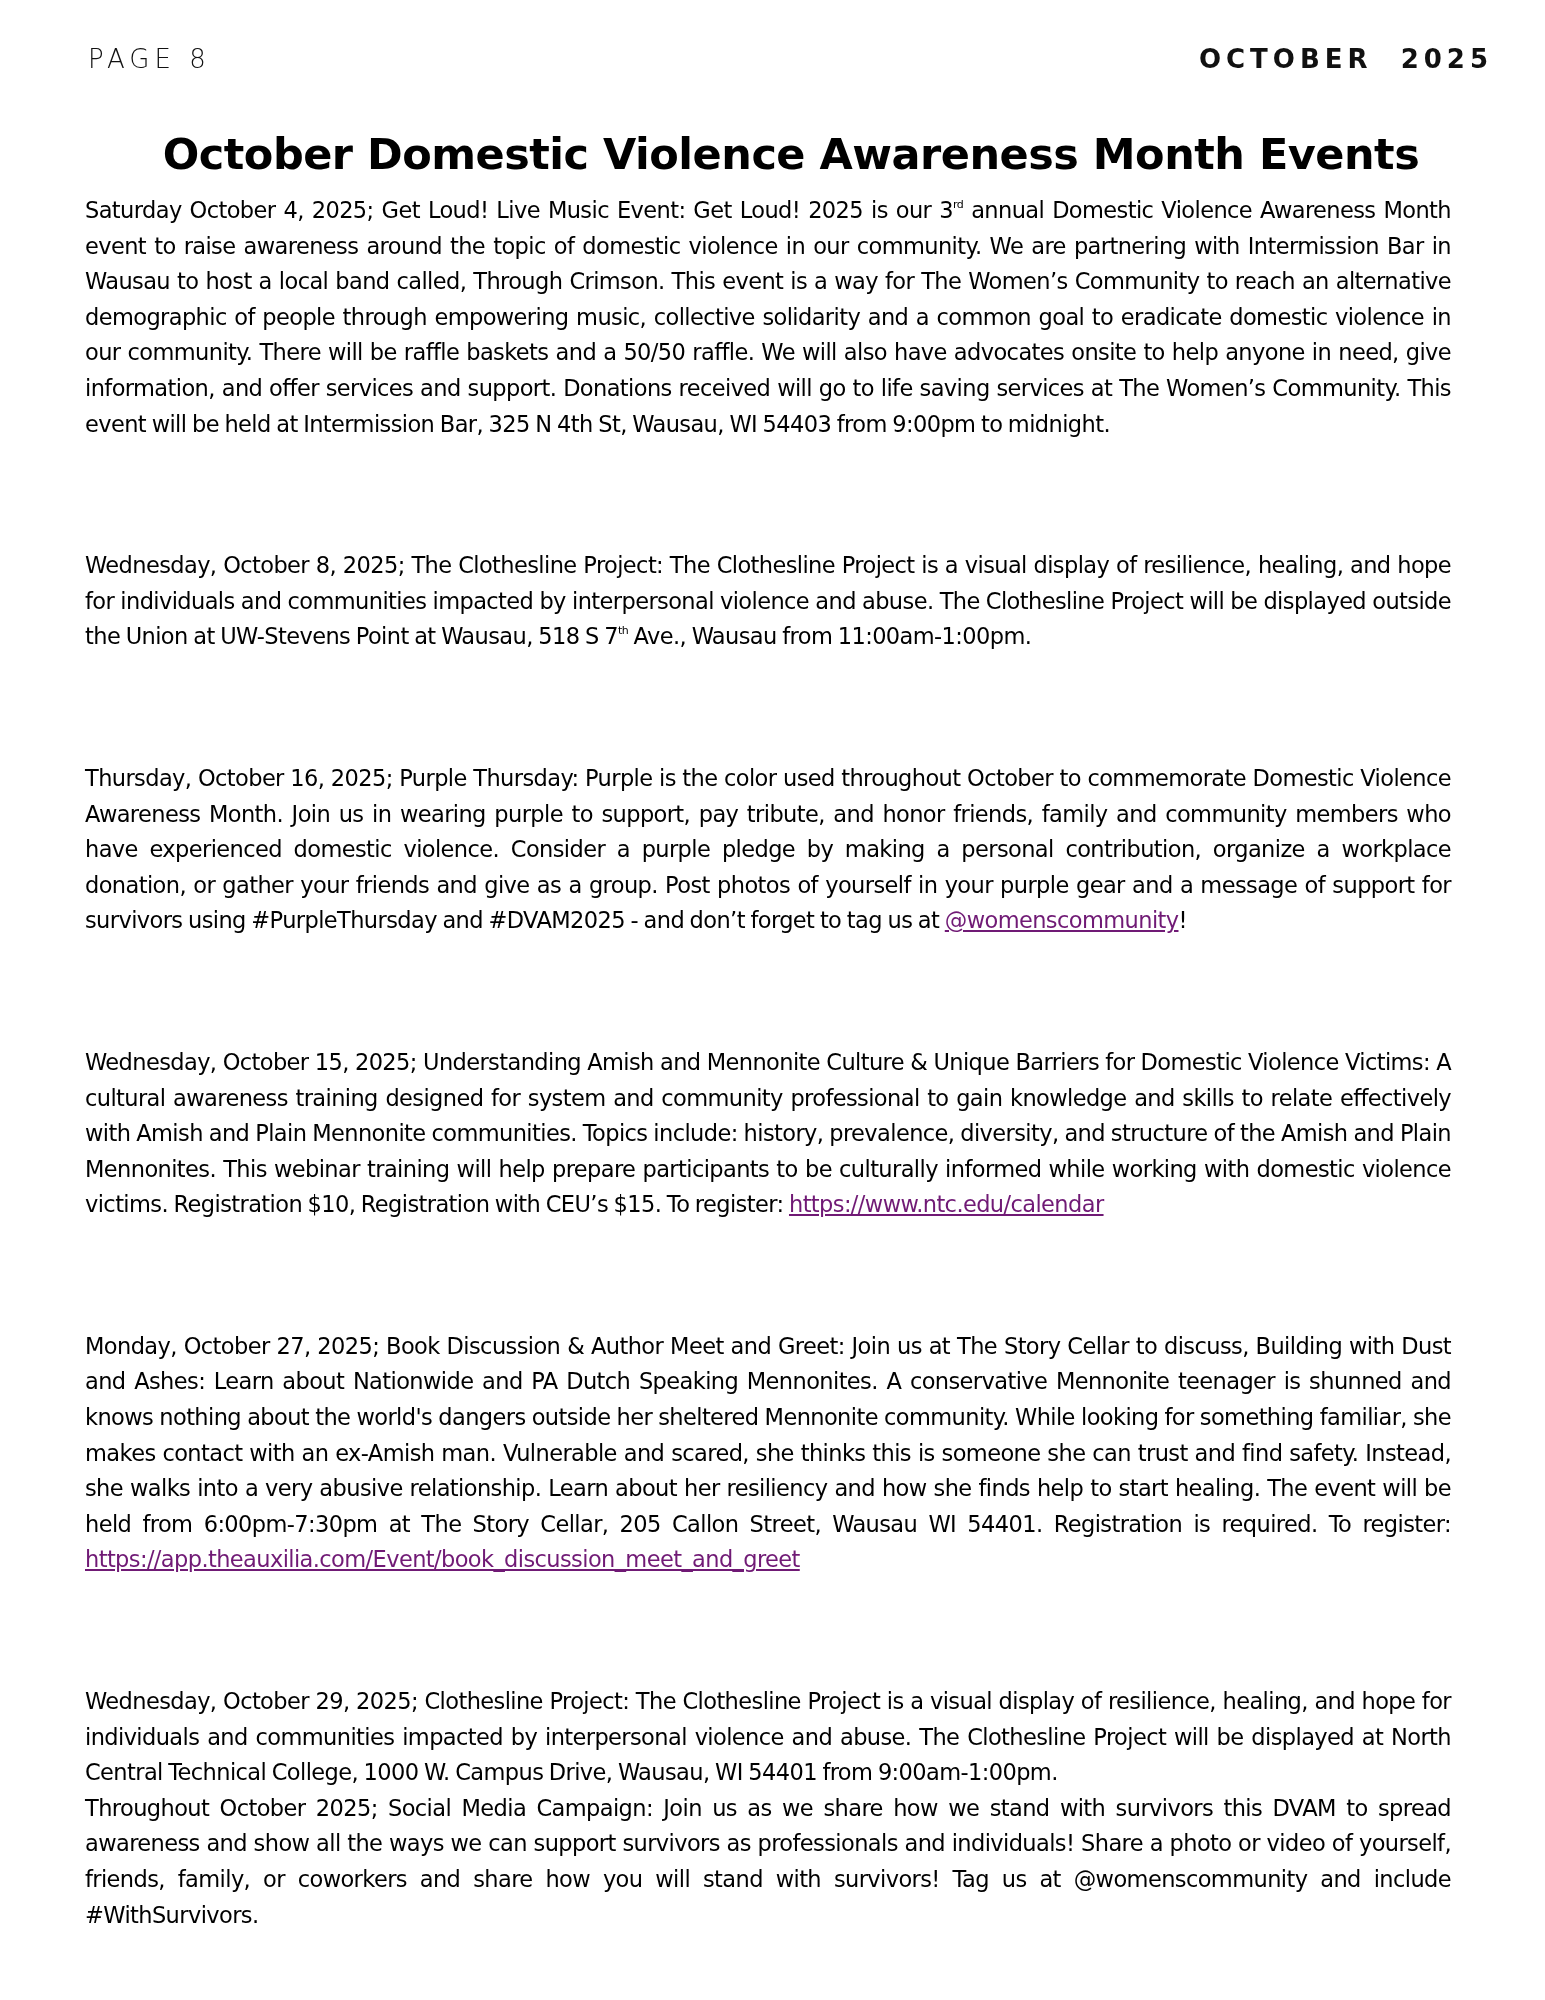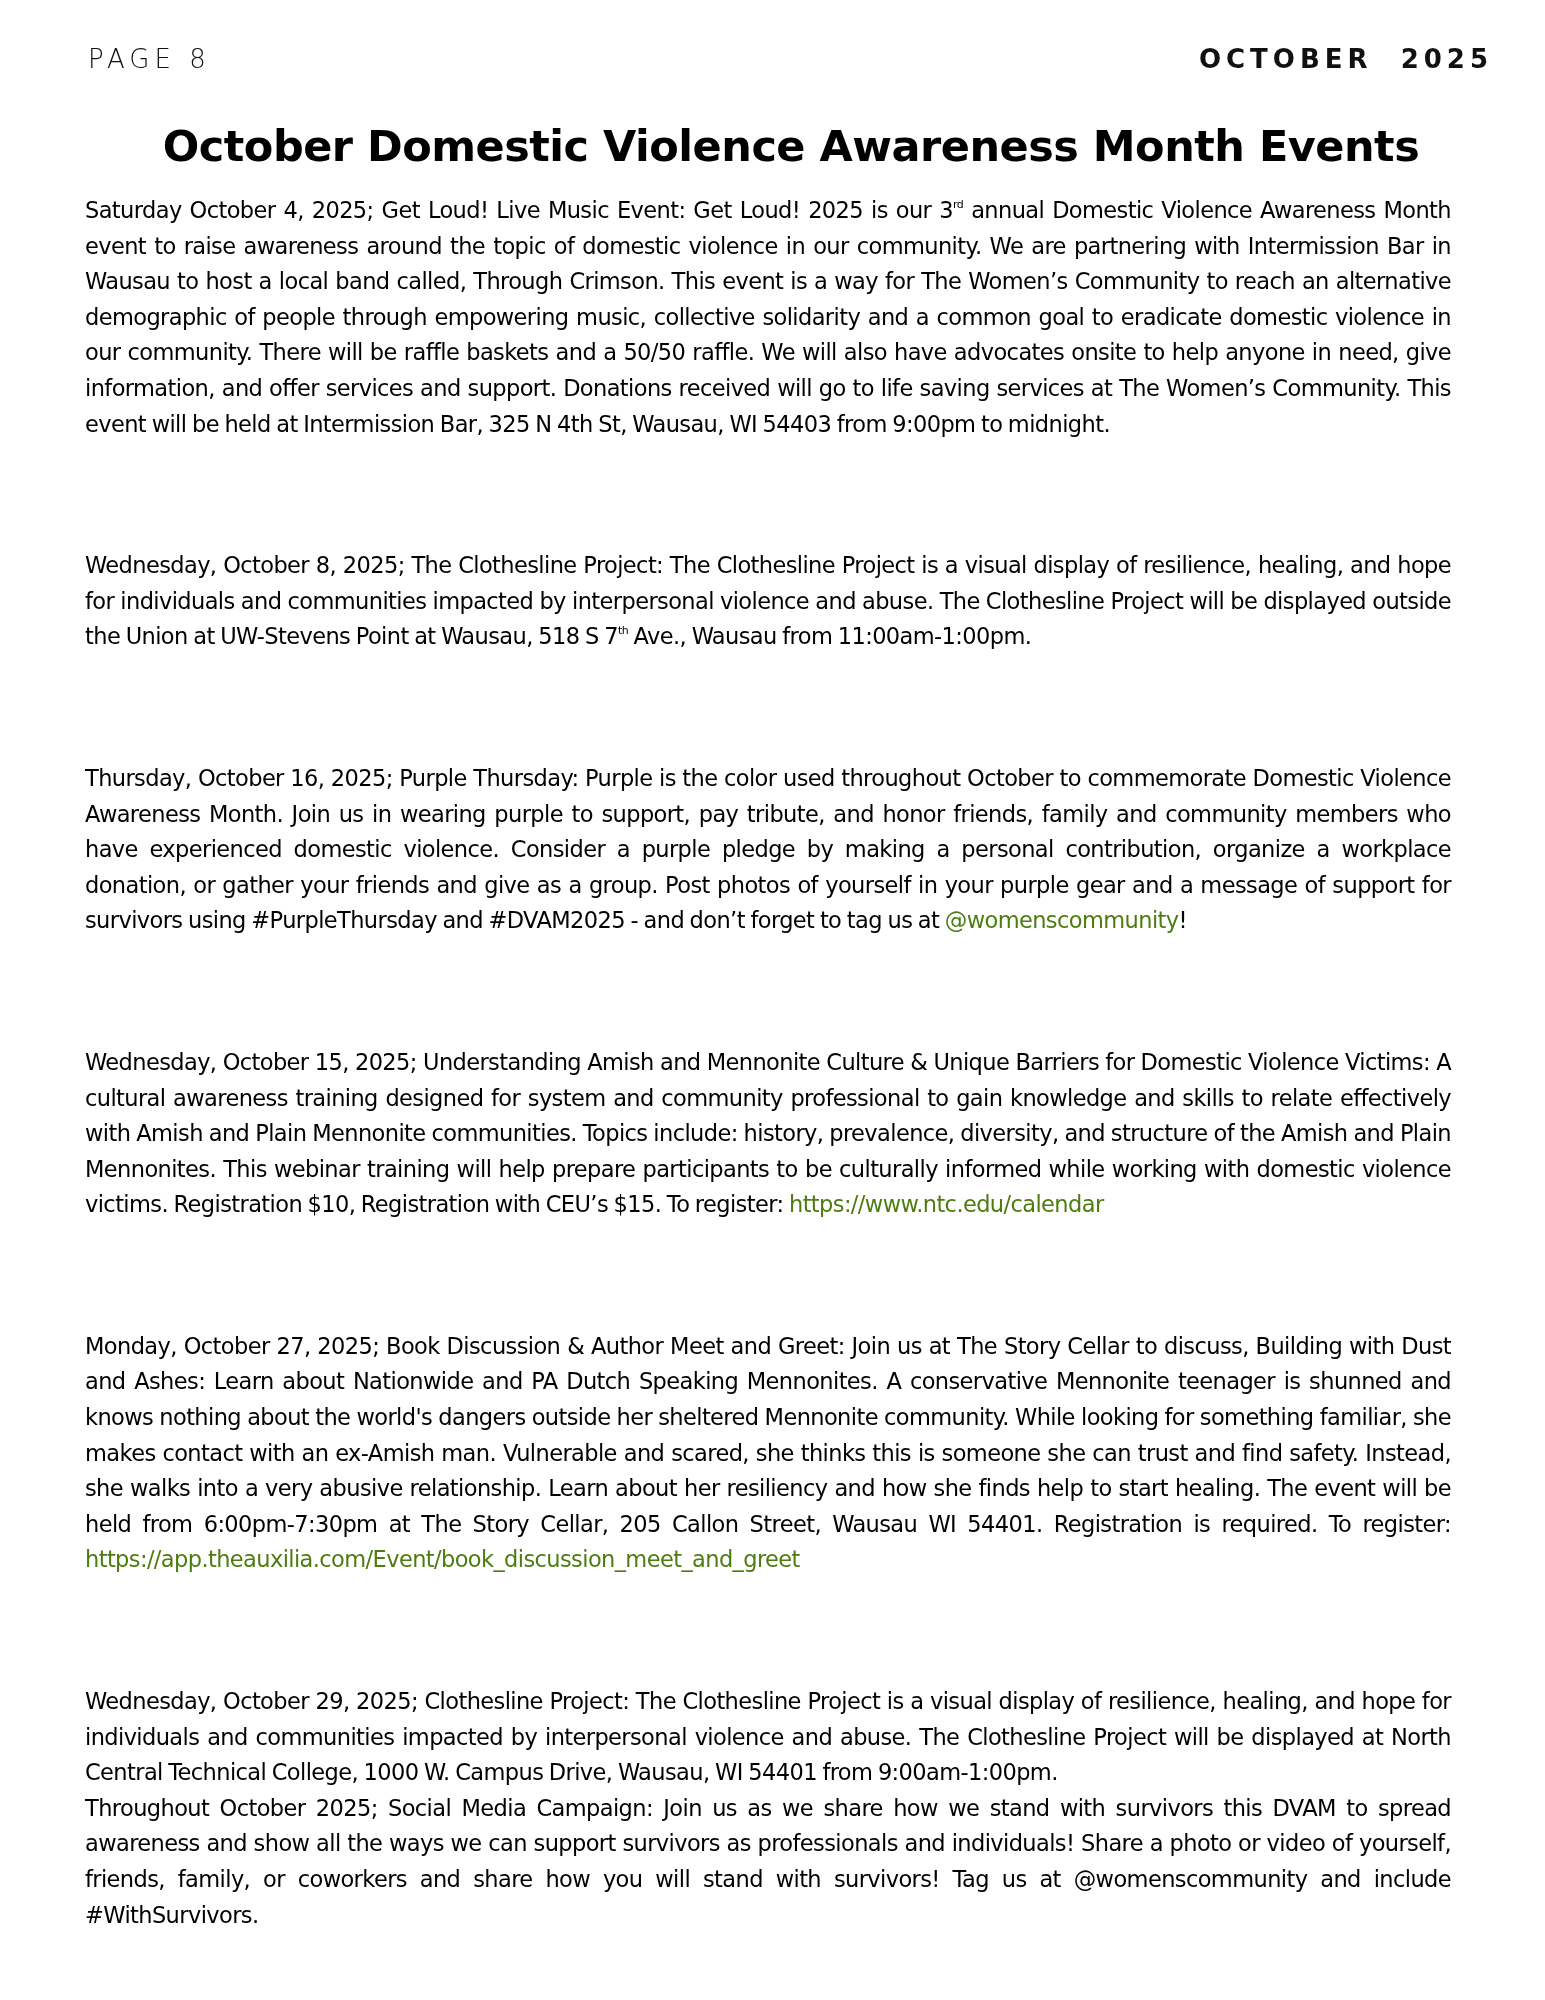--- a/index.html
+++ b/index.html
@@ -9,31 +9,31 @@
   }
   .header-row {
     position: absolute; top: 44px; left: 88px; right: 52px;
     display: flex; justify-content: space-between;
     font-family: "DejaVu Sans", sans-serif; font-size: 26px;
     letter-spacing: 5px; font-weight: 300; color: #111;
   }
   .page-title {
     position: absolute; top: 116px; left: 0; right: 0; text-align: center;
     font-family: "DejaVu Sans", sans-serif; font-weight: bold; font-size: 43px;
-    letter-spacing: -0.5px; margin: 5px; padding-left: 37px;
+    letter-spacing: -0.5px; margin: 13px; padding-left: 37px;
   }
   .content {
     position: absolute; top: 193px; left: 85px; width: 1366px;
     font-family: "DejaVu Sans", sans-serif; font-size: 22.5px; line-height: 35.6px;
     letter-spacing: -0.6px; word-spacing: -1px;
   }
   .event { text-align: justify; margin: 0; }
   .gap { height: 106px; }
   sup { font-size: 11px; line-height: 0; vertical-align: 10px; }
-  a.link { color: #4d7c0f; }
+  a.link { color: #701a75; text-decoration: underline; }
 </style>
 </head>
 <body>
 
 <div class="header-row">
   <span>PAGE 8</span>
   <span style="white-space:pre;font-weight:bold;">OCTOBER  2025</span>
 </div>
 
 <h1 class="page-title">October Domestic Violence Awareness Month Events</h1>

